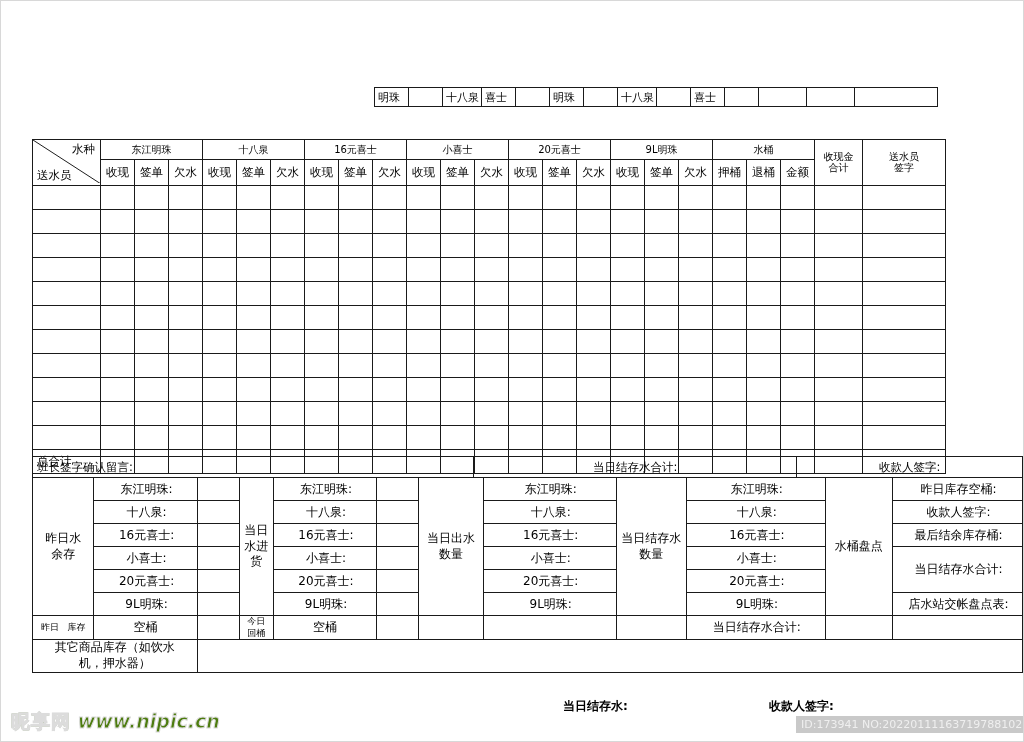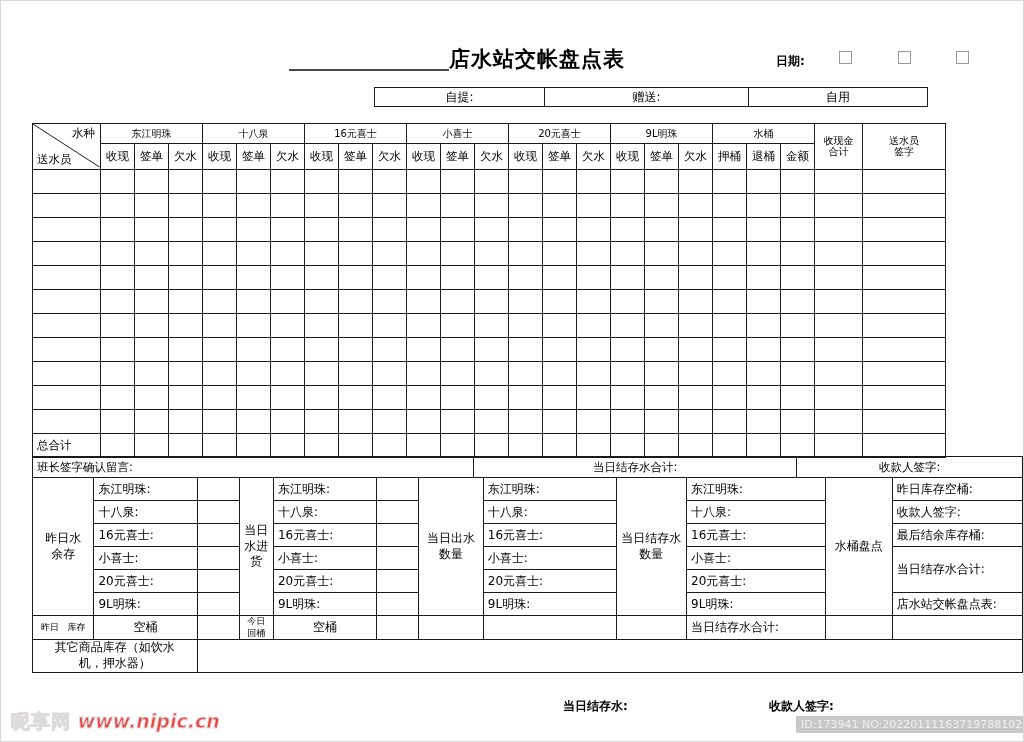--- a/index.html
+++ b/index.html
@@ -91,21 +91,21 @@
     top: 86px;
   }
   .toptable td { height: 18px; }
   .toptable .grp { font-size: 12px; }
   .toptable .sub { font-size: 11px; text-align: left; padding-left: 3px; }
 
   
   .maintable {
     position: absolute;
     left: 31px;
-    top: 122px;
+    top: 138px;
   }
   .maintable td { height: 21px; font-size: 11.5px; }
   .maintable td.grouphead { height: 19px; font-size: 10px; }
   .maintable td.subhead { height: 25px; font-size: 11.5px; }
   .maintable td.datarow { height: 23px; }
   .maintable td.twoline { line-height: 1.05; white-space: normal; }
 
   
   .corner {
     position: relative;
@@ -128,21 +128,21 @@
   }
 
   
   .notesrow { position: absolute; left: 31px; top: 455px; }
   .notesrow td { height: 20px; font-size: 11.5px; }
 
   
   .invtable { position: absolute; left: 31px; top: 476px; }
   .invtable td { height: 22px; font-size: 12px; }
   .invtable td.vlabel { font-size: 12px; line-height: 1.3; white-space: normal; }
-  .invtable td.itemlab { text-align: left; padding-left: 4px; font-size: 12px; }
+  .invtable td.itemlab { text-align: center; padding-left: 4px; font-size: 12px; }
   .invtable td.small { font-size: 9px; }
   .invtable td.tall { height: 26px; }
 
   
   .sig {
     position: absolute;
     font-size: 12px;
     font-weight: bold;
     top: 697px;
     white-space: nowrap;
@@ -151,21 +151,21 @@
   .sig-b { left: 768px; }
 
   
   .wm-left {
     position: absolute;
     left: 10px;
     top: 708px;
     font-size: 19px;
     font-style: italic;
     font-weight: bold;
-    color: #ef4444;
+    color: #4d7c0f;
     -webkit-text-stroke: 1px #dcdcdc;
     text-shadow: 0 0 1px #e2e2e2;
     white-space: nowrap;
   }
   .wm-left .cn {
     font-style: normal;
     letter-spacing: 1px;
   }
   .wm-right {
     position: absolute;
@@ -176,53 +176,54 @@
     font-size: 11px;
     padding: 2px 5px;
     white-space: nowrap;
   }
 </style>
 </head>
 <body>
 
 <div class="page">
 
-  <div class="title-row">
-    <div class="title-blank"></div>
-    <div class="doc-title">店水站交帐盘点表</div>
-    <div class="date-label">日期:</div>
-    <div class="date-boxes">
-      <span class="date-box"></span>
-      <span class="date-box"></span>
-      <span class="date-box"></span>
-    </div>
-  </div>
 
   <table class="grid toptable">
     <colgroup>
       <col style="width:34px">
         <col style="width:34px">
         <col style="width:34px">
         <col style="width:34px">
         <col style="width:34px">
       <col style="width:34px">
         <col style="width:34px">
         <col style="width:34px">
         <col style="width:34px">
         <col style="width:34px">
         <col style="width:34px">
       <col style="width:48px">
         <col style="width:48px">
         <col style="width:83px">
     </colgroup>
     <tbody>
-        <tr>
-      <td class="grp" colspan="5">自提:</td>
-      <td class="grp" colspan="6">赠送:</td>
-      <td class="grp" colspan="3">自用</td>
+    <tr>
+      <td class="sub">明珠</td>
+      <td class="sub"></td>
+      <td class="sub">十八泉</td>
+      <td class="sub">喜士</td>
+      <td class="sub"></td>
+      <td class="sub">明珠</td>
+      <td class="sub"></td>
+      <td class="sub">十八泉</td>
+      <td class="sub"></td>
+      <td class="sub">喜士</td>
+      <td class="sub"></td>
+      <td class="sub"></td>
+      <td class="sub"></td>
+      <td class="sub"></td>
     </tr>
   </tbody>
     </table>
 
   <table class="grid maintable">
     <colgroup>
       <col style="width:68px">
       <col style="width:34px">
         <col style="width:34px">
         <col style="width:34px">

